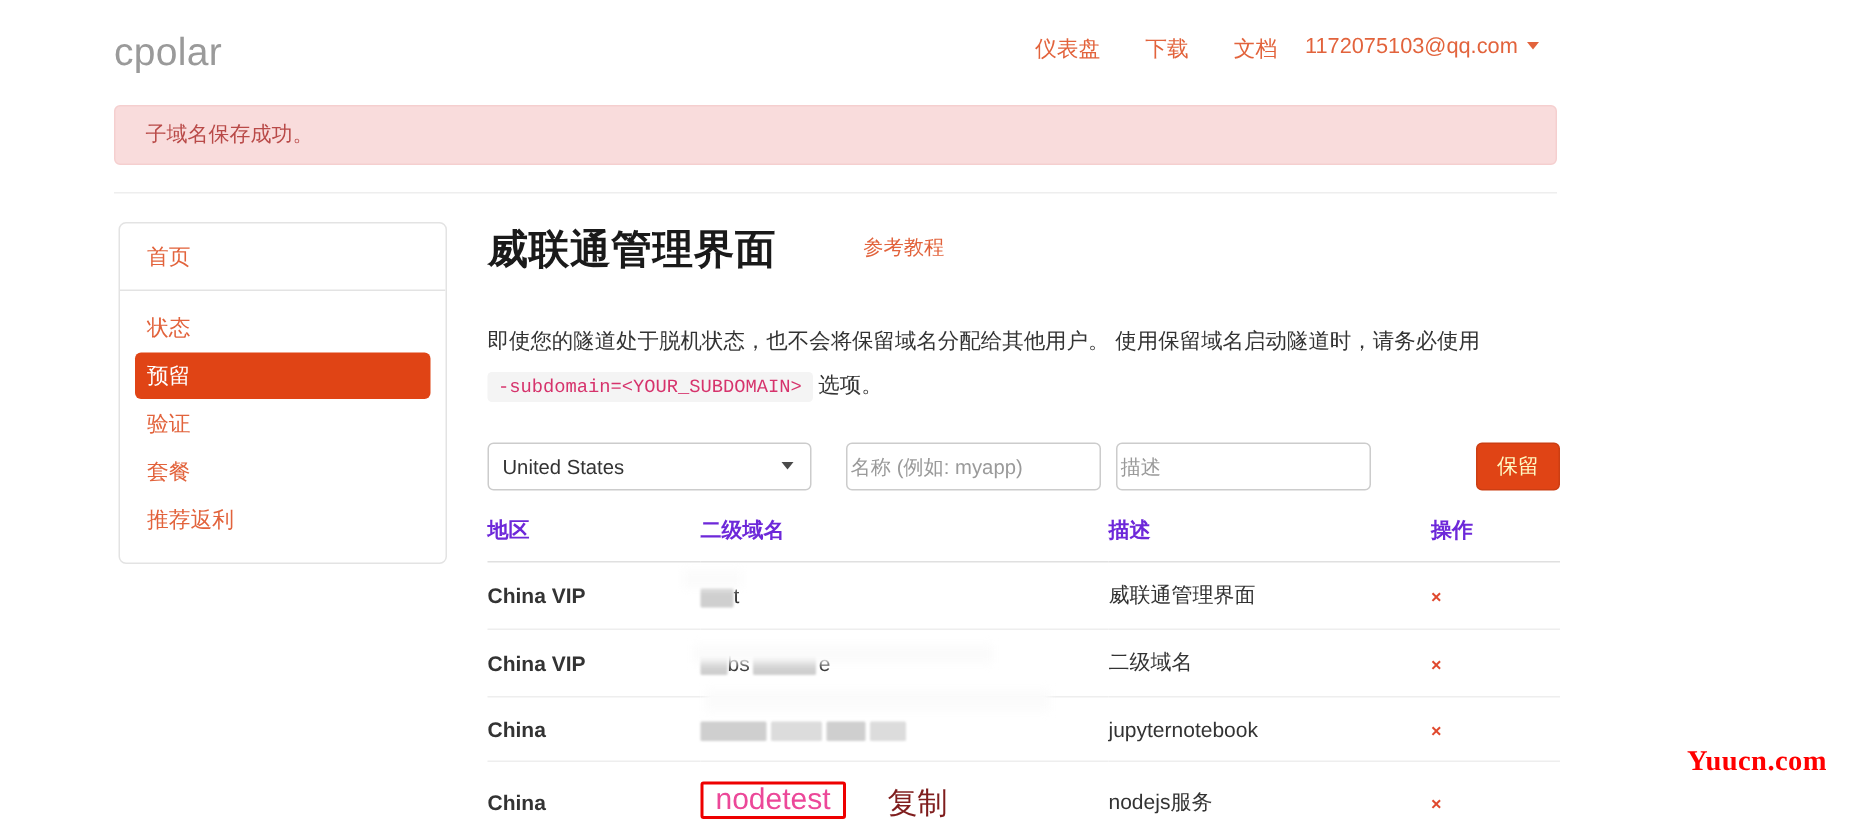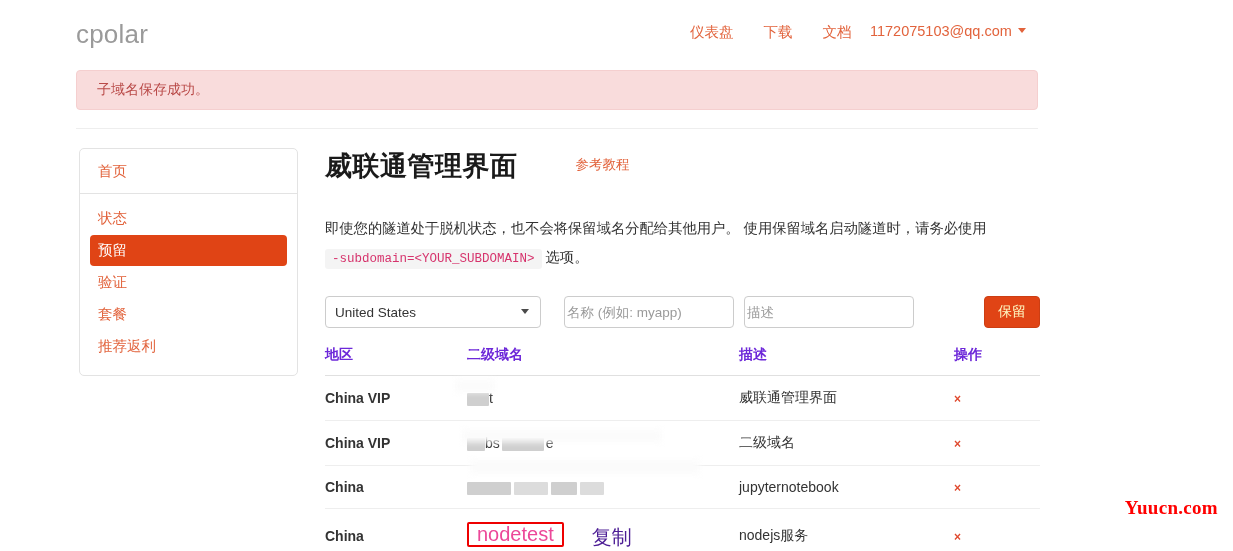--- a/index.html
+++ b/index.html
@@ -290,21 +290,21 @@
   .annot-box {
     display: inline-block;
     border: 2px solid #ee0000;
     padding: 2px 8px;
     border-radius: 2px;
     color: #ec4899;
     font-size: 20px;
     line-height: 17px;
   }
   .annot-text {
-    color: #4c1d95;
+    color: #7f1d1d;
     font-size: 20px;
     margin-left: 24px;
     vertical-align: middle;
     font-weight: 400;
   }
 
   .watermark {
     position: absolute;
     right: 15px; bottom: 32px;
     color: #ff0000;

